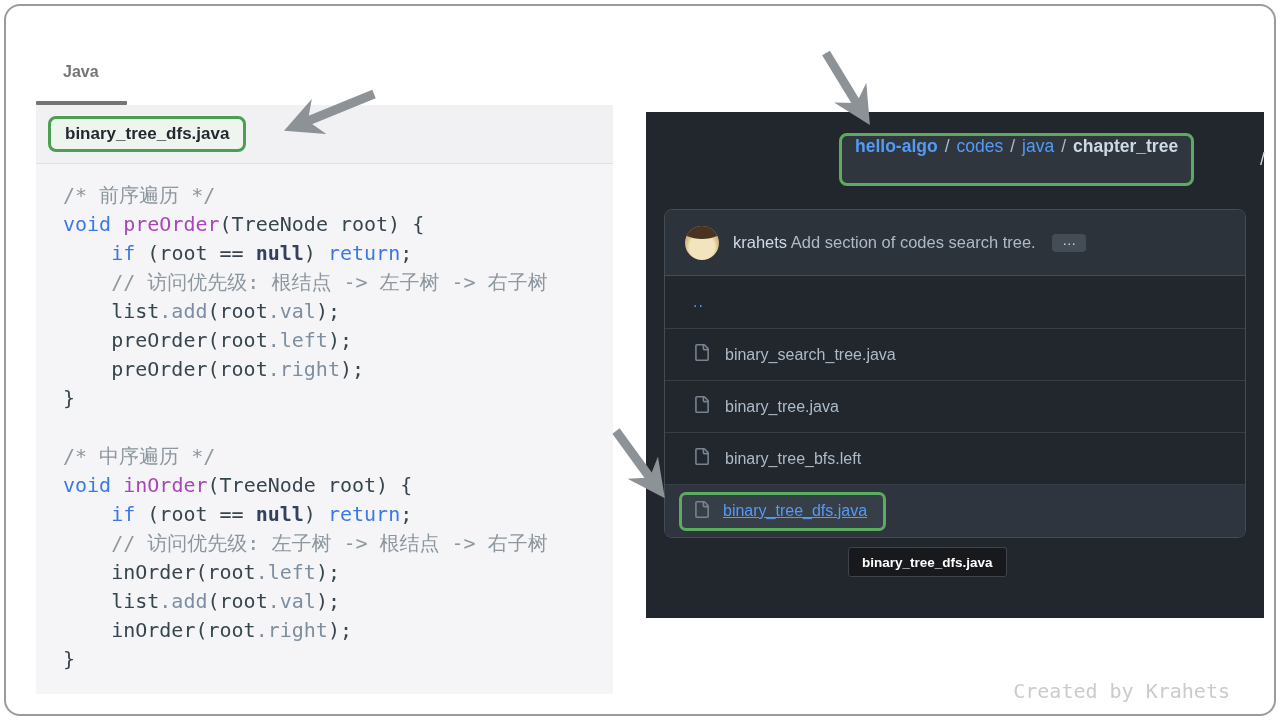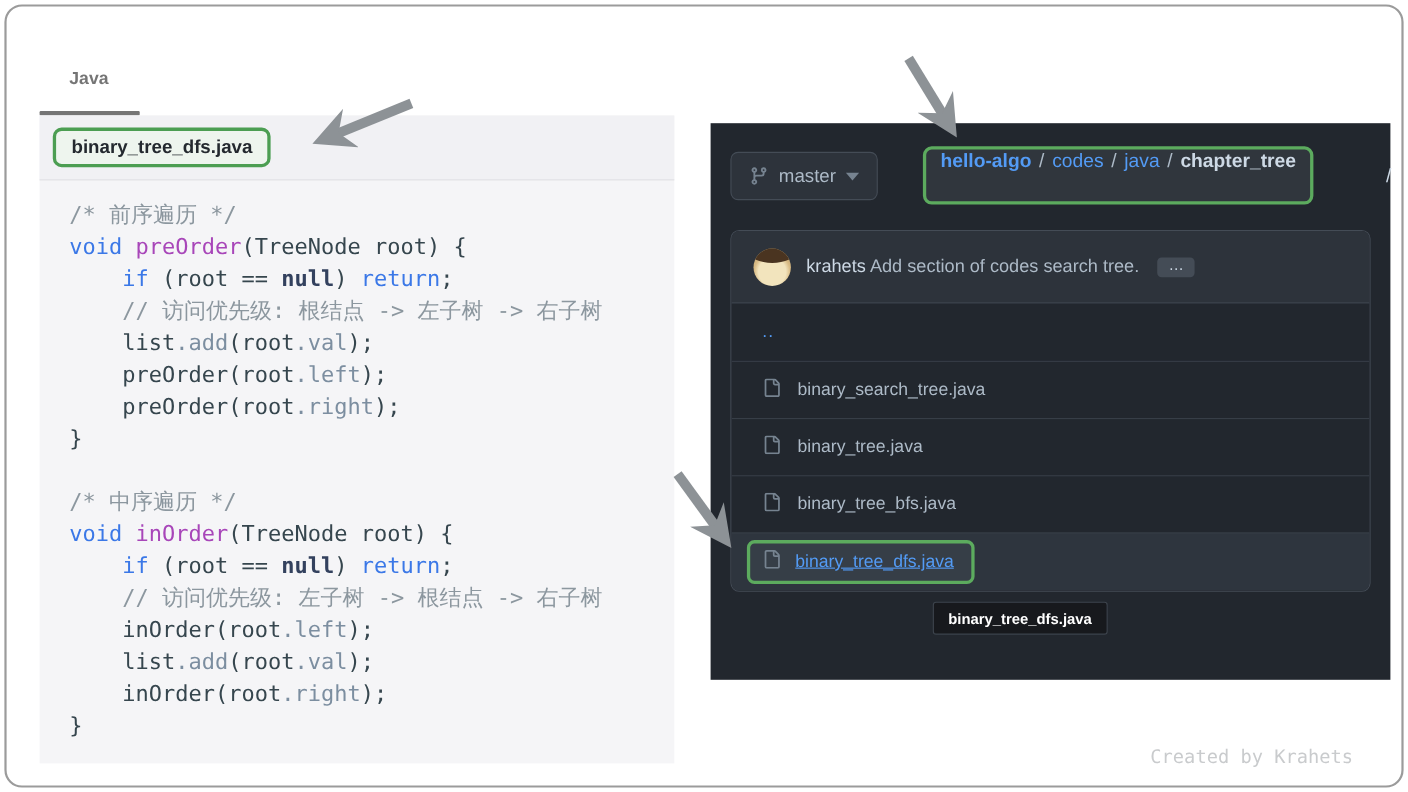--- a/index.html
+++ b/index.html
@@ -122,48 +122,39 @@
     position:absolute; left:202px; top:435px; height:30px;
     background:#17191d; border:1px solid #3d444d; border-radius:3px;
     color:#ffffff; font-size:13.5px; font-weight:bold;
     display:flex; align-items:center; padding:0 13px; white-space:nowrap;
   }
 
   
   .arrows { position:absolute; left:0; top:0; pointer-events:none; }
   .credit {
     position:absolute; right:44px; top:673px;
-    font-family:"DejaVu Sans Mono", monospace; font-size:17px; color:#c9cbcd;
+    font-family:"DejaVu Sans Mono", monospace; font-size:20px; color:#c9cbcd;
   }
 </style>
 </head>
 <body>
 
 <div class="card">
 
   <div class="java-tab">Java</div>
   <div class="tab-underline"></div>
 
   <div class="code-card">
     <div class="code-header">
       <span class="file-title-box">binary_tree_dfs.java</span>
     </div>
     <div class="code-area" id="code-area"><div class="code-block"><div><span class="tk-cmt">/* 前序遍历 */</span></div><div><span class="tk-kw">void</span><span class="tk-pln"> </span><span class="tk-fn">preOrder</span><span class="tk-pln">(TreeNode root) {</span></div><div><span class="tk-pln">    </span><span class="tk-kw">if</span><span class="tk-pln"> (root == </span><span class="tk-kc">null</span><span class="tk-pln">) </span><span class="tk-kw">return</span><span class="tk-pln">;</span></div><div><span class="tk-pln">    </span><span class="tk-cmt">// 访问优先级: 根结点 -&gt; 左子树 -&gt; 右子树</span></div><div><span class="tk-pln">    list</span><span class="tk-attr">.add</span><span class="tk-pln">(root</span><span class="tk-attr">.val</span><span class="tk-pln">);</span></div><div><span class="tk-pln">    preOrder(root</span><span class="tk-attr">.left</span><span class="tk-pln">);</span></div><div><span class="tk-pln">    preOrder(root</span><span class="tk-attr">.right</span><span class="tk-pln">);</span></div><div><span class="tk-pln">}</span></div></div><div class="code-block"><div><span class="tk-cmt">/* 中序遍历 */</span></div><div><span class="tk-kw">void</span><span class="tk-pln"> </span><span class="tk-fn">inOrder</span><span class="tk-pln">(TreeNode root) {</span></div><div><span class="tk-pln">    </span><span class="tk-kw">if</span><span class="tk-pln"> (root == </span><span class="tk-kc">null</span><span class="tk-pln">) </span><span class="tk-kw">return</span><span class="tk-pln">;</span></div><div><span class="tk-pln">    </span><span class="tk-cmt">// 访问优先级: 左子树 -&gt; 根结点 -&gt; 右子树</span></div><div><span class="tk-pln">    inOrder(root</span><span class="tk-attr">.left</span><span class="tk-pln">);</span></div><div><span class="tk-pln">    list</span><span class="tk-attr">.add</span><span class="tk-pln">(root</span><span class="tk-attr">.val</span><span class="tk-pln">);</span></div><div><span class="tk-pln">    inOrder(root</span><span class="tk-attr">.right</span><span class="tk-pln">);</span></div><div><span class="tk-pln">}</span></div></div></div>
   </div>
 
   <div class="gh-panel">
-    <div class="branch-btn">
-      <span>
-        <svg width="18" height="18" viewBox="0 0 16 16" fill="#768390">
-          <path d="M9.5 3.25a2.25 2.25 0 1 1 3 2.122V6A2.5 2.5 0 0 1 10 8.5H6a1 1 0 0 0-1 1v1.128a2.251 2.251 0 1 1-1.5 0V5.372a2.25 2.25 0 1 1 1.5 0v1.836A2.493 2.493 0 0 1 6 7h4a1 1 0 0 0 1-1v-.628A2.25 2.25 0 0 1 9.5 3.25Zm-6 0a.75.75 0 1 0 1.5 0 .75.75 0 0 0-1.5 0Zm8.25-.75a.75.75 0 1 0 0 1.5.75.75 0 0 0 0-1.5ZM4.25 12a.75.75 0 1 0 0 1.5.75.75 0 0 0 0-1.5Z"></path>
-        </svg>
-      </span>
-      <span>master</span>
-      <span class="caret-down"></span>
-    </div>
 
     <div class="breadcrumb-box" id="breadcrumb">
         <span class="crumb-repo">hello-algo</span>
         <span class="crumb-sep">/</span>
         <span class="crumb-link">codes</span>
         <span class="crumb-sep">/</span>
         <span class="crumb-link">java</span>
         <span class="crumb-sep">/</span>
         <span class="crumb-current">chapter_tree</span>
       </div>
@@ -191,21 +182,21 @@
           <div class="file-row">
             <span class="ficon"><svg width="17" height="17" viewBox="0 0 16 16" fill="currentColor">
                 <path d="M2 1.75C2 .784 2.784 0 3.75 0h6.586c.464 0 .909.184 1.237.513l2.914 2.914c.329.328.513.773.513 1.237v9.586A1.75 1.75 0 0 1 13.25 16h-9.5A1.75 1.75 0 0 1 2 14.25Zm1.75-.25a.25.25 0 0 0-.25.25v12.5c0 .138.112.25.25.25h9.5a.25.25 0 0 0 .25-.25V6h-2.75A1.75 1.75 0 0 1 9 4.25V1.5Zm6.75.062V4.25c0 .138.112.25.25.25h2.688l-.011-.013-2.914-2.914-.013-.011Z"></path>
               </svg></span>
             <span class="file-link">binary_tree.java</span>
           </div>
           <div class="file-row">
             <span class="ficon"><svg width="17" height="17" viewBox="0 0 16 16" fill="currentColor">
                 <path d="M2 1.75C2 .784 2.784 0 3.75 0h6.586c.464 0 .909.184 1.237.513l2.914 2.914c.329.328.513.773.513 1.237v9.586A1.75 1.75 0 0 1 13.25 16h-9.5A1.75 1.75 0 0 1 2 14.25Zm1.75-.25a.25.25 0 0 0-.25.25v12.5c0 .138.112.25.25.25h9.5a.25.25 0 0 0 .25-.25V6h-2.75A1.75 1.75 0 0 1 9 4.25V1.5Zm6.75.062V4.25c0 .138.112.25.25.25h2.688l-.011-.013-2.914-2.914-.013-.011Z"></path>
               </svg></span>
-            <span class="file-link">binary_tree_bfs.java</span>
+            <span class="file-link">binary_tree_bfs.left</span>
           </div>
           <div class="file-row highlight">
             <span class="hl-green-box">
               <span class="ficon"><svg width="17" height="17" viewBox="0 0 16 16" fill="currentColor">
                   <path d="M2 1.75C2 .784 2.784 0 3.75 0h6.586c.464 0 .909.184 1.237.513l2.914 2.914c.329.328.513.773.513 1.237v9.586A1.75 1.75 0 0 1 13.25 16h-9.5A1.75 1.75 0 0 1 2 14.25Zm1.75-.25a.25.25 0 0 0-.25.25v12.5c0 .138.112.25.25.25h9.5a.25.25 0 0 0 .25-.25V6h-2.75A1.75 1.75 0 0 1 9 4.25V1.5Zm6.75.062V4.25c0 .138.112.25.25.25h2.688l-.011-.013-2.914-2.914-.013-.011Z"></path>
                 </svg></span>
               <span class="hl-link">binary_tree_dfs.java</span>
             </span>
           </div>
         </div>

